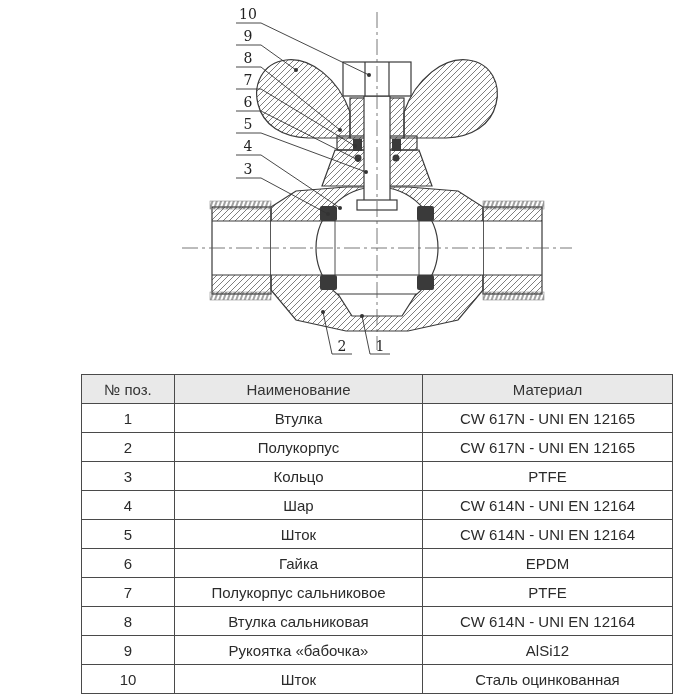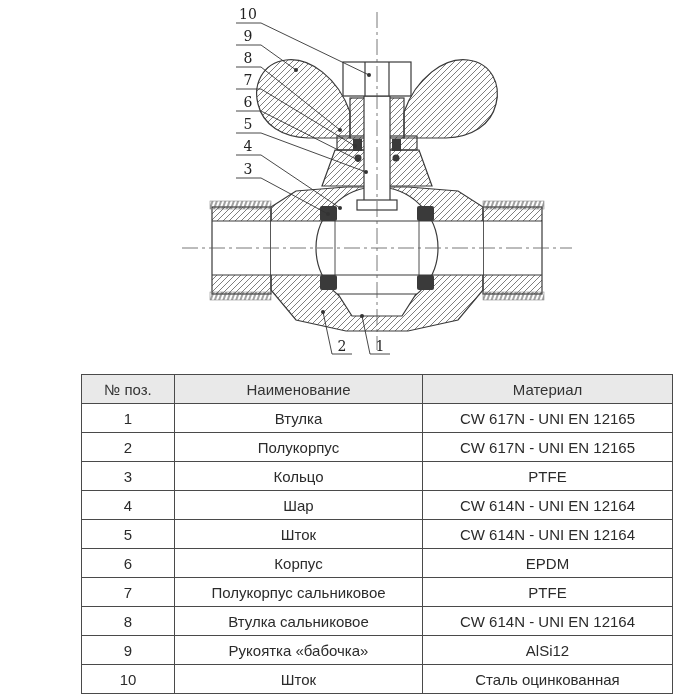--- a/index.html
+++ b/index.html
@@ -193,31 +193,31 @@
           <td>Шар</td>
           <td>CW 614N - UNI EN 12164</td>
         </tr>
         <tr>
           <td>5</td>
           <td>Шток</td>
           <td>CW 614N - UNI EN 12164</td>
         </tr>
         <tr>
           <td>6</td>
-          <td>Корпус</td>
+          <td>Гайка</td>
           <td>EPDM</td>
         </tr>
         <tr>
           <td>7</td>
           <td>Полукорпус сальниковое</td>
           <td>PTFE</td>
         </tr>
         <tr>
           <td>8</td>
-          <td>Втулка сальниковое</td>
+          <td>Втулка сальниковая</td>
           <td>CW 614N - UNI EN 12164</td>
         </tr>
         <tr>
           <td>9</td>
           <td>Рукоятка «бабочка»</td>
           <td>AlSi12</td>
         </tr>
         <tr>
           <td>10</td>
           <td>Шток</td>

